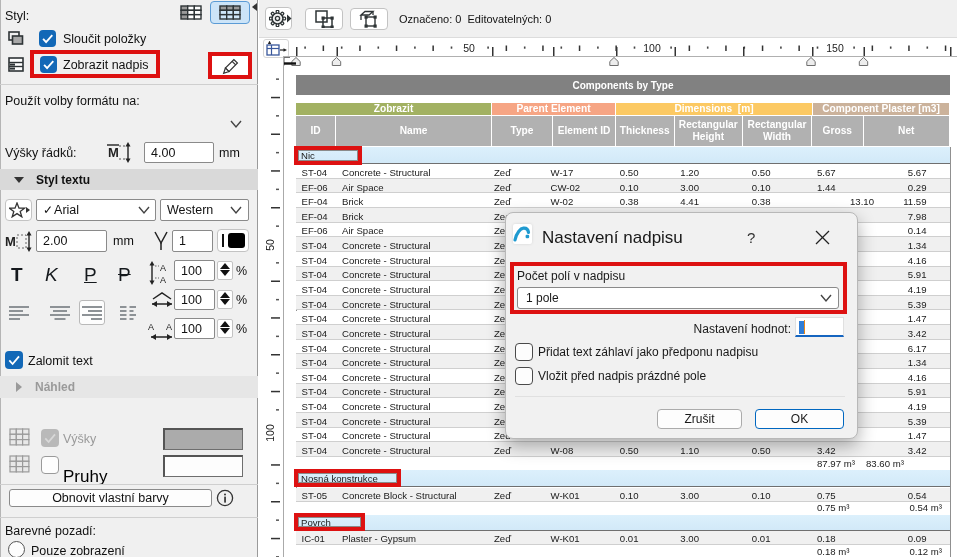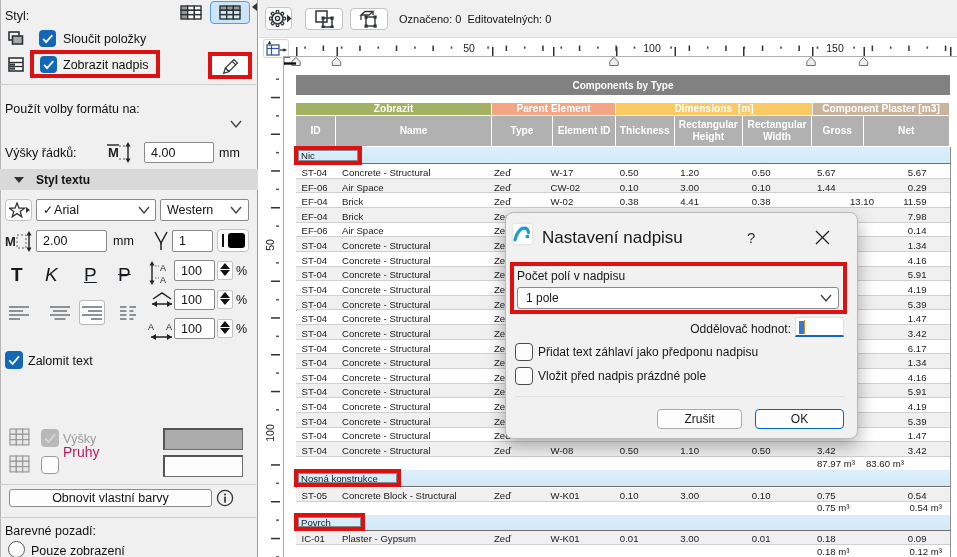--- a/index.html
+++ b/index.html
@@ -67,21 +67,21 @@
 <div class="a lbl" style="left:63px;top:58px">Zobrazit nadpis</div>
 <div class="a" style="left:211px;top:55px;width:37px;height:20.5px;background:#fff"></div>
 <svg class="a" style="left:219px;top:57px" width="22" height="20">
 <g transform="rotate(45 11 10)">
         <rect x="8.5" y="2" width="5" height="12" fill="#fff" stroke="#333" stroke-width="1.2"></rect>
 <path d="M8.5,14 L11,19 L13.5,14 Z" fill="#fff" stroke="#333" stroke-width="1.2"></path>
 <line x1="8.5" y1="4.5" x2="13.5" y2="4.5" stroke="#333" stroke-width="1.2"></line>
       </g>
     </svg>
 <div class="a" style="left:0;top:84px;width:258px;height:1px;background:#cfcfcf"></div>
-<div class="a lbl" style="left:5px;top:102px">Použít volby formátu na:</div>
+<div class="a lbl" style="left:5px;top:94px">Použít volby formátu na:</div>
 <svg class="a" style="left:230px;top:120px" width="12" height="9">
       <polyline points="1,1 6,7 11,1" fill="none" stroke="#444" stroke-width="1.4"></polyline>
     </svg>
 <div class="a lbl" style="left:5px;top:146px">Výšky řádků:</div>
 <svg class="a" style="left:105px;top:142px" width="30" height="21">
 <text x="3" y="15" font-size="13" font-weight="bold" fill="#222" font-family="Liberation Sans">M</text>
 <line x1="2" y1="3" x2="14" y2="3" stroke="#222" stroke-width="1.4"></line>
 <line x1="14" y1="4" x2="22" y2="4" stroke="#555" stroke-width="1" stroke-dasharray="2,2"></line>
 <line x1="14" y1="17" x2="22" y2="17" stroke="#555" stroke-width="1" stroke-dasharray="2,2"></line>
 <line x1="23" y1="3" x2="23" y2="18" stroke="#222" stroke-width="1.4"></line>
@@ -192,20 +192,24 @@
       <rect x="0" y="8" width="6.5" height="2" fill="#8d9296"></rect>
       <rect x="9.5" y="8" width="6.5" height="2" fill="#8d9296"></rect>
       <rect x="0" y="12" width="6.5" height="2" fill="#8d9296"></rect>
       <rect x="9.5" y="12" width="4.0" height="2" fill="#8d9296"></rect>
     </svg>
 <div class="a cb" style="left:5px;top:351px;width:18px;height:18px"></div>
     <svg class="a" style="left:5px;top:351px" width="18" height="18">
       <polyline points="4.3,9.4 7.6,13.0 14.0,5.4" fill="none" stroke="#fff" stroke-width="1.8"></polyline>
     </svg>
 <div class="a lbl" style="left:28px;top:354px">Zalomit text</div>
+<div class="a" style="left:0;top:376px;width:258px;height:22px;background:#e6e6e6;display:flex;align-items:center">
+      <span style="margin-left:16px;width:0;height:0;border-top:5px solid transparent;border-bottom:5px solid transparent;border-left:6px solid #9a9a9a"></span>
+      <span style="margin-left:13px;font-size:12px;font-weight:bold;color:#9a9a9a">Náhled</span>
+    </div>
 <svg class="a" style="left:9px;top:428px" width="22" height="19">
       <rect x="1.0" y="1.0" width="6.3" height="5.3" fill="#e8e8e8" stroke="#9a9a9a" stroke-width="1.2"></rect>
       <rect x="7.3" y="1.0" width="6.3" height="5.3" fill="#e8e8e8" stroke="#9a9a9a" stroke-width="1.2"></rect>
       <rect x="13.6" y="1.0" width="6.3" height="5.3" fill="#e8e8e8" stroke="#9a9a9a" stroke-width="1.2"></rect>
       <rect x="1.0" y="6.3" width="6.3" height="5.3" fill="#e8e8e8" stroke="#9a9a9a" stroke-width="1.2"></rect>
       <rect x="7.3" y="6.3" width="6.3" height="5.3" fill="#e8e8e8" stroke="#9a9a9a" stroke-width="1.2"></rect>
       <rect x="13.6" y="6.3" width="6.3" height="5.3" fill="#e8e8e8" stroke="#9a9a9a" stroke-width="1.2"></rect>
       <rect x="1.0" y="11.6" width="6.3" height="5.3" fill="#e8e8e8" stroke="#9a9a9a" stroke-width="1.2"></rect>
       <rect x="7.3" y="11.6" width="6.3" height="5.3" fill="#e8e8e8" stroke="#9a9a9a" stroke-width="1.2"></rect>
       <rect x="13.6" y="11.6" width="6.3" height="5.3" fill="#e8e8e8" stroke="#9a9a9a" stroke-width="1.2"></rect>
@@ -221,21 +225,21 @@
       <rect x="7.3" y="1.0" width="6.3" height="5.3" fill="#e8e8e8" stroke="#9a9a9a" stroke-width="1.2"></rect>
       <rect x="13.6" y="1.0" width="6.3" height="5.3" fill="#e8e8e8" stroke="#9a9a9a" stroke-width="1.2"></rect>
       <rect x="1.0" y="6.3" width="6.3" height="5.3" fill="#e8e8e8" stroke="#9a9a9a" stroke-width="1.2"></rect>
       <rect x="7.3" y="6.3" width="6.3" height="5.3" fill="#e8e8e8" stroke="#9a9a9a" stroke-width="1.2"></rect>
       <rect x="13.6" y="6.3" width="6.3" height="5.3" fill="#e8e8e8" stroke="#9a9a9a" stroke-width="1.2"></rect>
       <rect x="1.0" y="11.6" width="6.3" height="5.3" fill="#e8e8e8" stroke="#9a9a9a" stroke-width="1.2"></rect>
       <rect x="7.3" y="11.6" width="6.3" height="5.3" fill="#e8e8e8" stroke="#9a9a9a" stroke-width="1.2"></rect>
       <rect x="13.6" y="11.6" width="6.3" height="5.3" fill="#e8e8e8" stroke="#9a9a9a" stroke-width="1.2"></rect>
     </svg>
 <div class="a" style="left:41px;top:456px;width:18px;height:18px;background:#fdfdfd;border:1px solid #9a9a9a;border-radius:4px"></div>
-<div class="a" style="left:63px;top:444px;font-size:14px;color:#be185d">Pruhy</div>
+<div class="a" style="left:63px;top:467px;font-size:17px;color:#000000">Pruhy</div>
 <div class="a" style="left:163px;top:455px;width:80px;height:22px;background:#fdfdfd;border:1px solid #6e6e6e;border-top:2px solid #555;border-left:2px solid #555"></div>
 <div class="a" style="left:0;top:484px;width:258px;height:1px;background:#cfcfcf"></div>
 <div class="a" style="left:9px;top:489px;width:203px;height:18px;background:#fdfdfd;border:1px solid #8a8a8a;border-radius:3px;display:flex;align-items:center;justify-content:center;font-size:12.5px;color:#111">Obnovit vlastní barvy</div>
 <svg class="a" style="left:216px;top:489px" width="18" height="18">
 <circle cx="9" cy="9" r="7.6" fill="none" stroke="#333" stroke-width="1.3"></circle>
 <circle cx="9" cy="5.6" r="1" fill="#333"></circle>
 <rect x="8.2" y="7.6" width="1.7" height="6" fill="#333"></rect>
     </svg>
 <div class="a" style="left:0;top:517px;width:258px;height:1px;background:#cfcfcf"></div>
 <div class="a lbl" style="left:5px;top:524px">Barevné pozadí:</div>
@@ -641,21 +645,21 @@
 <div class="a" style="left:747px;top:229px;font-size:15px;color:#333">?</div>
 <svg class="a" style="left:815px;top:230px" width="15" height="15">
 <line x1="1" y1="1" x2="14" y2="14" stroke="#222" stroke-width="1.3"></line>
 <line x1="14" y1="1" x2="1" y2="14" stroke="#222" stroke-width="1.3"></line>
     </svg>
 <div class="a" style="left:517px;top:269px;font-size:12px;color:#191919">Počet polí v nadpisu</div>
 <div class="a" style="left:517px;top:287px;width:322px;height:22px;background:#fff;border:1px solid #8a8a8a;border-radius:3px;display:flex;align-items:center;padding-left:8px;font-size:12px;color:#191919">1 pole</div>
 <svg class="a" style="left:820px;top:294px" width="12" height="9">
       <polyline points="1,1 6,7 11,1" fill="none" stroke="#444" stroke-width="1.4"></polyline>
     </svg>
-<div class="a" style="left:640px;top:322px;width:151px;text-align:right;font-size:12px;color:#191919">Oddělovač hodnot:</div>
+<div class="a" style="left:640px;top:322px;width:151px;text-align:right;font-size:12px;color:#191919">Nastavení hodnot:</div>
 <div class="a" style="left:794.5px;top:316.5px;width:49px;height:20px;background:#fff;border:1px solid #e0e0e0;border-bottom:2.5px solid #1565c0"></div>
 <div class="a" style="left:798.5px;top:320.5px;width:5px;height:13px;background:#2e7cd6"></div>
 <div class="a" style="left:803.5px;top:320px;width:1.5px;height:14px;background:#e8871a"></div>
 <div class="a" style="left:515px;top:343px;width:18px;height:18px;background:#fdfdfd;border:1.5px solid #4a4a4a;border-radius:4px"></div>
     <div class="a" style="left:538px;top:345px;font-size:12px;color:#191919">Přidat text záhlaví jako předponu nadpisu</div>
 <div class="a" style="left:515px;top:367px;width:18px;height:18px;background:#fdfdfd;border:1.5px solid #4a4a4a;border-radius:4px"></div>
     <div class="a" style="left:538px;top:369px;font-size:12px;color:#191919">Vložit před nadpis prázdné pole</div>
 <div class="a" style="left:515px;top:396px;width:330px;height:1px;background:#e0e0e0"></div>
 <div class="a" style="left:657px;top:409px;width:85px;height:20px;background:#fdfdfd;border:1px solid #ababab;border-radius:4px;display:flex;align-items:center;justify-content:center;font-size:12px;color:#191919">Zrušit</div>
 <div class="a" style="left:755px;top:409px;width:89px;height:20px;background:#fdfdfd;border:1.5px solid #0067c0;border-radius:4px;display:flex;align-items:center;justify-content:center;font-size:12px;color:#191919">OK</div>

